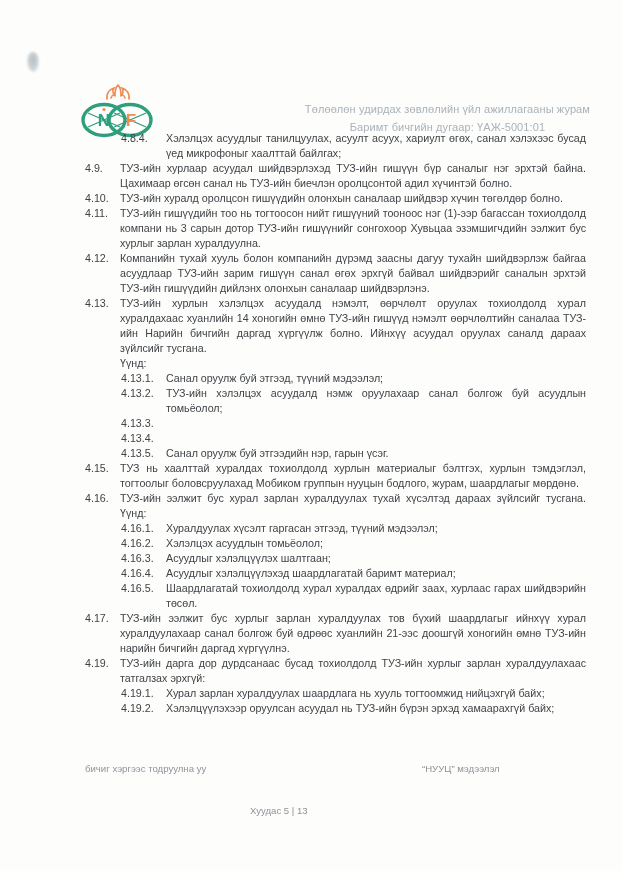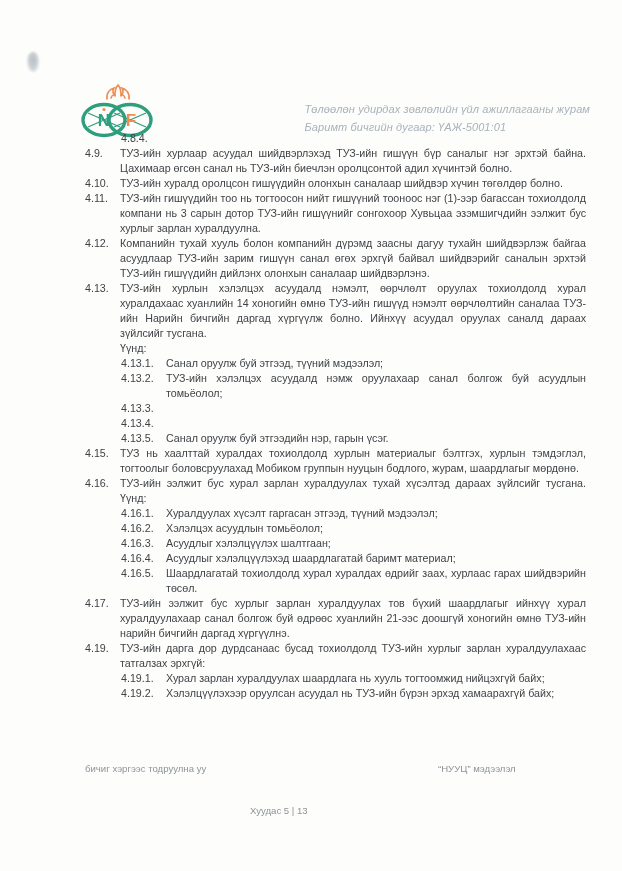--- a/index.html
+++ b/index.html
@@ -24,47 +24,46 @@
     filter: blur(1px);
   }
 
   
   .logo { position: absolute; left: 81px; top: 83px; width: 72px; height: 62px; }
 
   
   .doc-header {
     position: absolute;
     top: 101px; right: 32px;
-    text-align: left;
+    text-align: center;
     font-size: 11px;
     line-height: 17.5px;
     color: #a9b2b9;
     letter-spacing: 0.1px;
-    font-style: italic;
   }
 
   
   .content {
     position: absolute;
     left: 85px; top: 131px;
     width: 501px;
     font-size: 10.7px;
     line-height: 15px;
   }
   .item { display: flex; align-items: flex-start; }
   .item-num { flex: 0 0 35px; }
   .item-text { flex: 1 1 auto; text-align: justify; white-space: pre-line; }
   .item.level-2 { padding-left: 36px; }
   .item.level-2 .item-num { flex: 0 0 45px; }
 
   
   .footer { position: absolute; left: 0; top: 762px; width: 622px; font-size: 9.6px; line-height: 14px; color: #8d9399; }
   .footer-left   { position: absolute; left: 85px;  top: 0; width: 180px; }
   .footer-center { position: absolute; left: 250px; top: 0; width: 140px; margin-top: 42px; }
-  .footer-right  { position: absolute; left: 438px; top: 0; width: 160px; }
+  .footer-right  { position: absolute; left: 422px; top: 0; width: 160px; }
 </style>
 </head>
 <body>
 
 <div class="page">
 
   <div class="smudge"></div>
 
   <div class="logo">
     <svg viewBox="0 0 72 62" width="72" height="62">
@@ -89,20 +88,21 @@
   </div>
 
   <div class="doc-header">
     <div>Төлөөлөн удирдах зөвлөлийн үйл ажиллагааны журам</div>
     <div>Баримт бичгийн дугаар: ҮАЖ-5001:01</div>
   </div>
 
   <div class="content">
       <div class="item level-2">
       <span class="item-num">4.8.4.</span>
+      <div class="item-text">Хэлэлцэх асуудлыг танилцуулах, асуулт асуух, хариулт өгөх, санал хэлэхээс бусад үед микрофоныг хаалттай байлгах;</div>
     </div>
       <div class="item level-1">
       <span class="item-num">4.9.</span>
       <div class="item-text">ТУЗ-ийн хурлаар асуудал шийдвэрлэхэд ТУЗ-ийн гишүүн бүр саналыг нэг эрхтэй байна. Цахимаар өгсөн санал нь ТУЗ-ийн биечлэн оролцсонтой адил хүчинтэй болно.</div>
     </div>
       <div class="item level-1">
       <span class="item-num">4.10.</span>
       <div class="item-text">ТУЗ-ийн хуралд оролцсон гишүүдийн олонхын саналаар шийдвэр хүчин төгөлдөр болно.</div>
     </div>
       <div class="item level-1">

